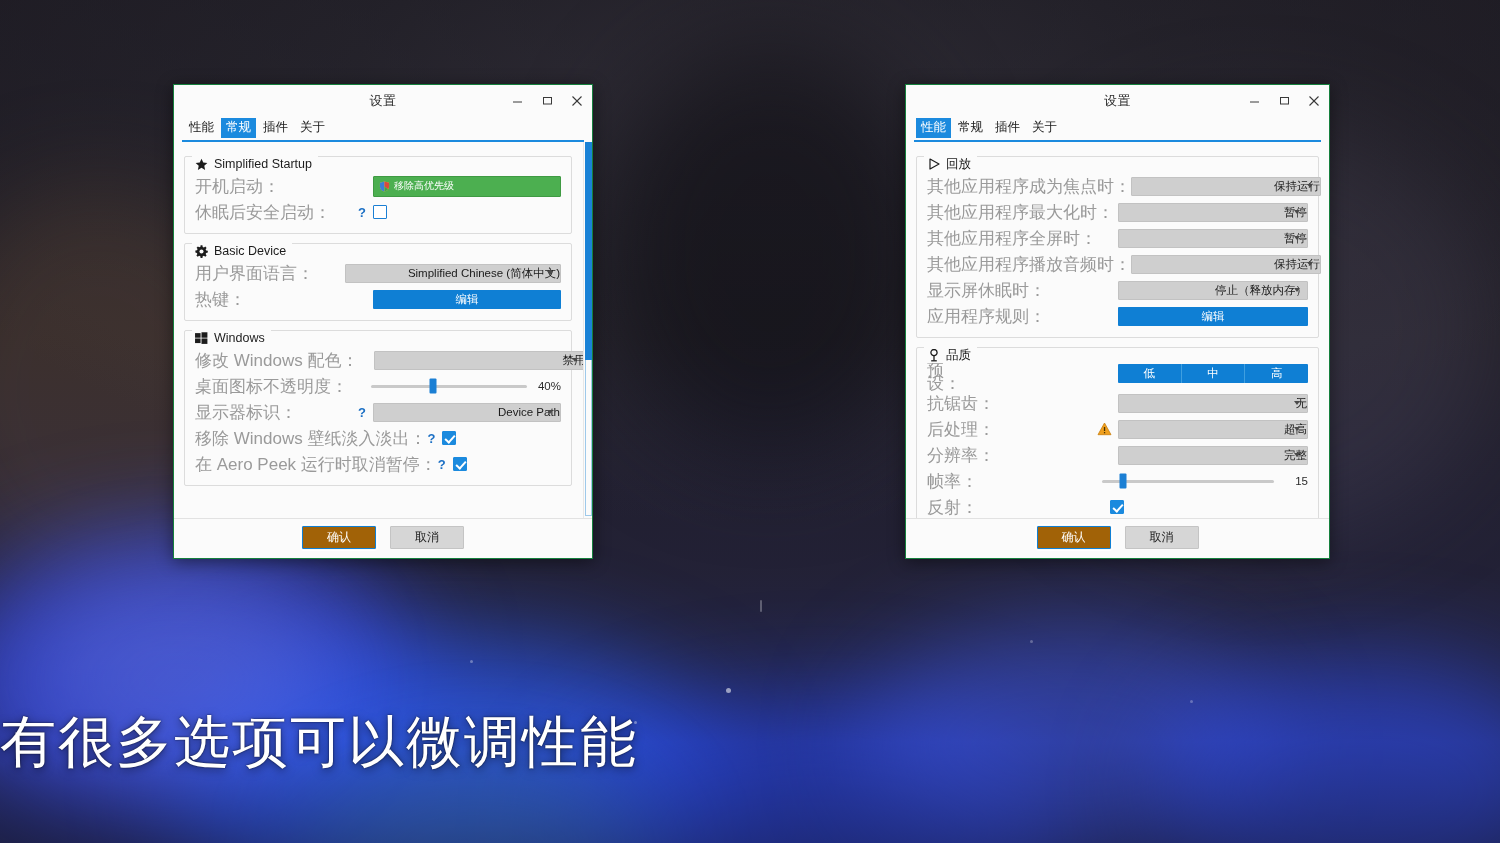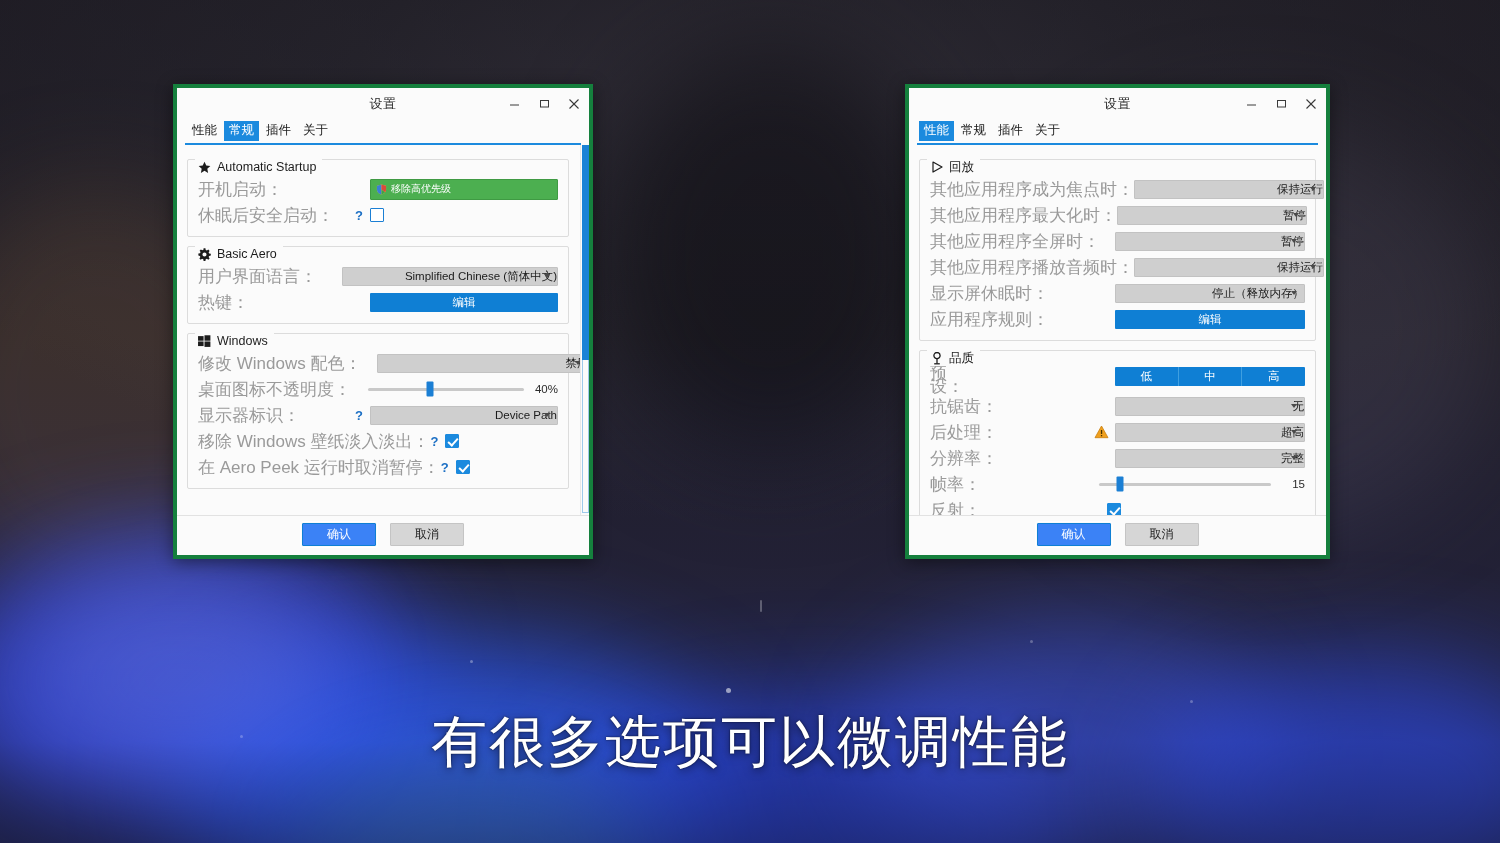--- a/index.html
+++ b/index.html
@@ -31,21 +31,21 @@
   .blob-j { left: 1020px; top: 120px;  width: 480px; height: 420px; background: rgba(70,66,84,.45); }
   .bg-haze {
     background: linear-gradient(180deg, rgba(25,23,30,.45) 0%, rgba(30,28,38,.10) 40%,
                 rgba(38,44,120,.18) 68%, rgba(35,55,180,.30) 88%, rgba(25,32,90,.55) 100%);
   }
   .spark { position: absolute; border-radius: 50%; background: rgba(255,255,255,.55); filter: blur(.6px); }
 
   
   .dialog {
     position: absolute; background: #fbfbfb;
-    border: 4px solid #15803d;
+    border: 1px solid #15803d;
     box-shadow: 0 3px 16px rgba(0,0,0,.45);
     display: flex; flex-direction: column;
   }
   .titlebar {
     height: 31px; position: relative; display: flex; align-items: center;
     background: #fbfbfb;
   }
   .title-text {
     position: absolute; left: 0; right: 0; text-align: center;
     font-size: 13px; color: #2b2b2b; letter-spacing: .5px;
@@ -148,34 +148,34 @@
 
   
   .footer {
     border-top: 1px solid #e2e2e2; padding: 7px 14px 9px 14px;
     display: flex; justify-content: center; gap: 14px; background: #fbfbfb;
   }
   .foot-btn {
     width: 74px; height: 23px; font-size: 12px; border-radius: 1px;
     display: flex; align-items: center; justify-content: center; cursor: default;
   }
-  .foot-ok { background: #3b82f6; color: #fff; border: 1px solid #0f7fd4; outline: 1px solid #fff; outline-offset: 1px; }
+  .foot-ok { background: #a16207; color: #fff; border: 1px solid #0f7fd4; outline: 1px solid #fff; outline-offset: 1px; }
   .foot-cancel { background: #d6d6d6; color: #1b1b1b; border: 1px solid #c4c4c4; }
 
   
   .vscroll {
     position: absolute; top: 0; right: 0; width: 9px; bottom: 0;
     background: #fbfbfb; border-left: 1px solid #e8e8e8; cursor: default;
   }
   .vthumb { position: absolute; left: 1px; width: 7px; background: #1a82d6; }
   .vtrackline { position: absolute; left: 1px; width: 7px; border: 1px solid #9ec9ea; }
 
   
   .subtitle {
-    position: absolute; left: 0; right: 0; text-align: center;
+    position: absolute; left: 0; right: 0; 
     font-size: 56px; color: #ffffff; letter-spacing: 2px;
     text-shadow: 0 2px 10px rgba(0,0,0,.55), 0 0 2px rgba(0,0,0,.8);
     font-family: "DejaVu Sans", "Liberation Sans", sans-serif;
   }
 </style>
 </head>
 <body>
 
 <div id="stage">
 
@@ -237,21 +237,21 @@
     <div class="dlg-body">
       <div class="content" style="right:20px;">
 
         <div class="group">
           <div class="group-title">
             <span class="gicon">
               <svg width="13" height="13" viewBox="0 0 14 14">
                   <polygon points="7,0.8 8.9,4.9 13.3,5.4 10,8.4 10.9,12.8 7,10.6 3.1,12.8 4,8.4 0.7,5.4 5.1,4.9" fill="#1c1c1c"></polygon>
                 </svg>
             </span>
-            <span>Automatic Startup</span>
+            <span>Simplified Startup</span>
           </div>
           <div class="group-frame">
             <div class="row">
               <span class="row-label">开机启动：</span>
               <span class="row-ctrl">
                 <span class="help blank">?</span>
                 <span class="btn-green" style="width:188px;">
                   <span class="shield">
                     <svg width="11" height="11" viewBox="0 0 12 12">
                       <path d="M6 0.5 L11 2 V6 C11 9 8.5 11 6 11.5 C3.5 11 1 9 1 6 V2 Z" fill="#f5c242"></path>
@@ -276,21 +276,21 @@
 
         <div class="group">
           <div class="group-title">
             <span class="gicon">
               <svg width="13" height="13" viewBox="0 0 14 14">
                 <path d="M7 4.3a2.7 2.7 0 100 5.4 2.7 2.7 0 000-5.4z" fill="#1c1c1c"></path>
                 <path d="M6 0.4h2l.3 1.8 1.3.55 1.5-1.05 1.4 1.4-1.05 1.5.55 1.3 1.8.3v2l-1.8.3-.55 1.3 1.05 1.5-1.4 1.4-1.5-1.05-1.3.55-.3 1.8H6l-.3-1.8-1.3-.55-1.5 1.05-1.4-1.4 1.05-1.5-.55-1.3L.4 8V6l1.8-.3.55-1.3L1.7 2.9l1.4-1.4 1.5 1.05 1.3-.55z" fill="#1c1c1c"></path>
                 <circle cx="7" cy="7" r="2.2" fill="#fbfbfb"></circle>
               </svg>
             </span>
-            <span>Basic Aero</span>
+            <span>Basic Device</span>
           </div>
           <div class="group-frame">
             <div class="row">
               <span class="row-label">用户界面语言：</span>
               <span class="row-ctrl">
                 <span class="combo" style="width:216px;">
                   <span>Simplified Chinese (简体中文)</span>
                   <span class="caret"></span>
                 </span>
               </span>

